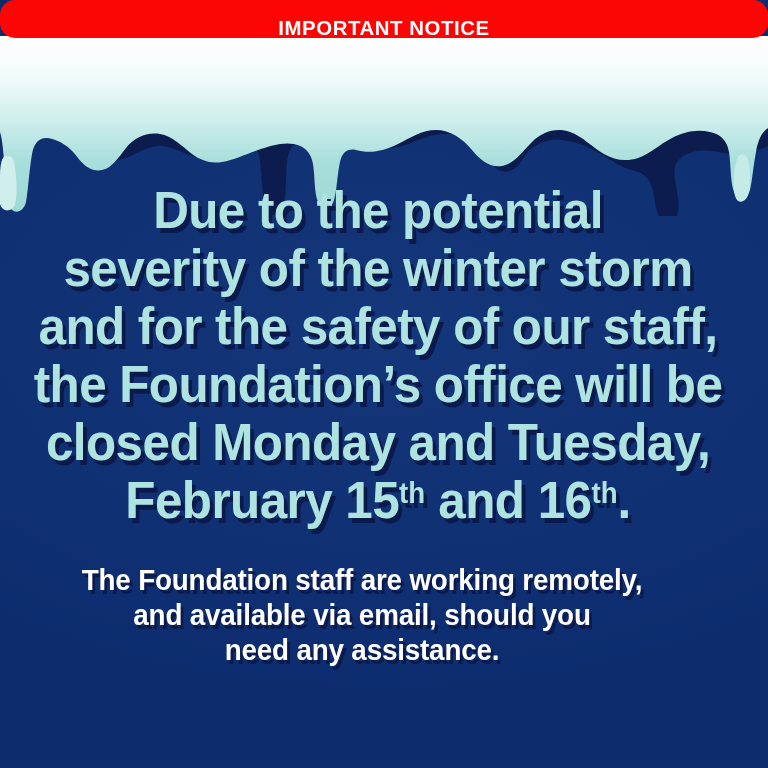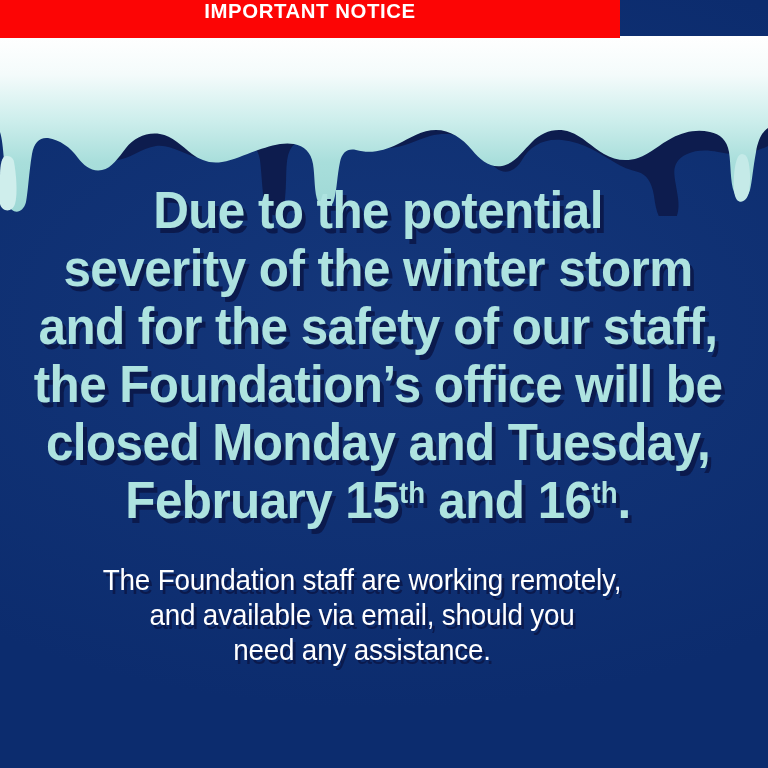--- a/index.html
+++ b/index.html
@@ -18,27 +18,28 @@
     height: 768px;
     overflow: hidden;
     background: #0c2c6e;
   }
 
   
   .banner {
     position: absolute;
     left: 0;
     top: 0;
-    width: 620px;
+    width: 768px;
     height: 38px;
     background: #fc0505;
     display: flex;
-    align-items: flex-start;
+    align-items: flex-end;
     justify-content: center;
     z-index: 40;
+    border-radius: 15px;
   }
   .banner-text {
     color: #ffffff;
     font-family: "Liberation Sans", sans-serif;
     font-weight: bold;
     font-size: 21px;
     letter-spacing: 0.6px;
     line-height: 1;
     transform: scaleX(0.97);
     white-space: nowrap;
@@ -118,21 +119,21 @@
   }
 
   .subtext {
     position: absolute;
     left: 0;
     top: 563px;
     width: 724px;
     text-align: center;
     color: #ffffff;
     font-family: "Liberation Sans", sans-serif;
-    font-weight: normal;
+    font-weight: bold;
     font-size: 29px;
     line-height: 35px;
     letter-spacing: -0.2px;
     text-shadow: 3px 4px 0 #0b1a4d;
   }
   .subtext .sub-line {
     display: block;
     white-space: nowrap;
     transform: scaleX(0.96);
   }

